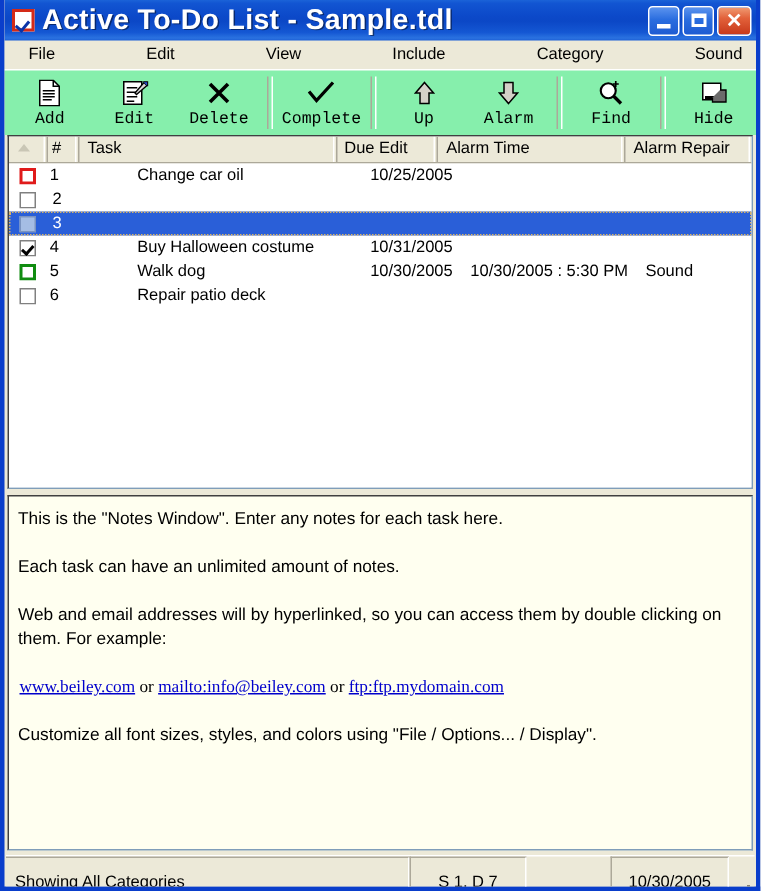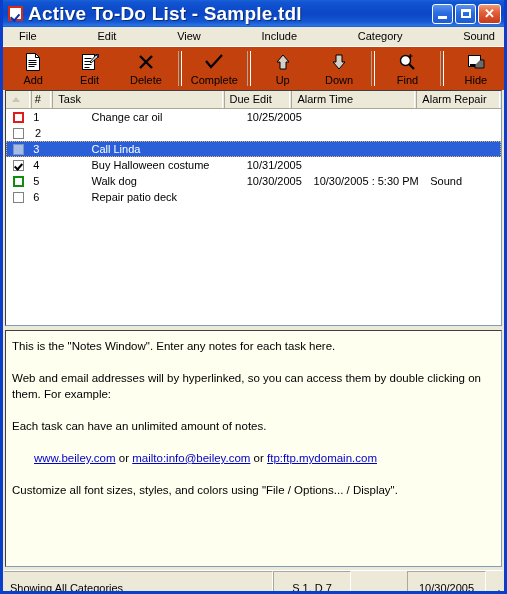--- a/index.html
+++ b/index.html
@@ -144,26 +144,27 @@
     padding: 1px 8px 2px 8px;
     margin-right: 1px;
     cursor: default;
     white-space: nowrap;
   }
 
   
   .toolbar {
     flex: 0 0 44px;
     height: 44px;
-    background: #c2410c;
+    background: #86efac;
     border-top: 1px solid #ffffff;
     display: flex;
     align-items: stretch;
     padding: 2px 0 0 2px;
     box-sizing: border-box;
+    font-family: Liberation Mono, monospace;
   }
   .tool {
     width: 58px;
     display: flex;
     flex-direction: column;
     align-items: center;
     justify-content: flex-start;
     padding-top: 2px;
     box-sizing: border-box;
     cursor: default;
@@ -307,21 +308,21 @@
     border-top-color: #404040;
     border-left-color: #404040;
     box-sizing: border-box;
     padding: 7px 6px 4px 6px;
     overflow: hidden;
     font-size: 11.5px;
     line-height: 16px;
   }
   .notes-p { margin: 0 0 16px 0; }
   .notes-p.last { margin-bottom: 0; }
-  .notes-links { margin: 0 0 16px 22px; }
+  .notes-links { margin: 0 0 16px 1px; font-family: Liberation Serif, serif; }
   .nlink {
     color: #0000cc;
     text-decoration: underline;
     cursor: pointer;
   }
 
   
   .statusbar {
     flex: 0 0 21px;
     height: 21px;
@@ -460,21 +461,21 @@
       </span>
       <span class="tlabel">Up</span>
     </div>
 
     <div class="tool">
       <span class="ticon">
         <svg width="14" height="16" viewBox="0 0 14 16">
           <path d="M7 15 L13 8 H10 V1 H4 V8 H1 Z" fill="#d4d0c8" stroke="#000000" stroke-width="1"></path>
         </svg>
       </span>
-      <span class="tlabel">Down</span>
+      <span class="tlabel">Alarm</span>
     </div>
 
     <div class="tsep"></div>
 
     <div class="tool">
       <span class="ticon">
         <svg width="18" height="18" viewBox="0 0 18 18">
           <circle cx="7.5" cy="7.5" r="5" fill="#ffffff" stroke="#000000" stroke-width="1.4"></circle>
           <path d="M11 11 L16 16" stroke="#000000" stroke-width="2.2"></path>
           <path d="M12.5 1 v4 M10.5 3 h4" stroke="#000000" stroke-width="1.1"></path>
@@ -532,21 +533,20 @@
         <div class="cell r-due"></div>
         <div class="cell r-alarm"></div>
         <div class="cell r-action"></div>
       </div>
 
       <div class="lv-row selected">
         <div class="cell r-check">
           <span class="cbox sel"></span>
         </div>
         <div class="cell r-num">3</div>
-        <div class="cell r-task">Call Linda</div>
         <div class="cell r-due"></div>
         <div class="cell r-alarm"></div>
         <div class="cell r-action"></div>
       </div>
 
       <div class="lv-row">
         <div class="cell r-check">
           <span class="cbox checked"></span>
         </div>
         <div class="cell r-num">4</div>
@@ -576,22 +576,22 @@
         <div class="cell r-due"></div>
         <div class="cell r-alarm"></div>
         <div class="cell r-action"></div>
       </div>
 
     </div>
   </div>
 
   <div class="noteswrap">
     <p class="notes-p">This is the "Notes Window".  Enter any notes for each task here.</p>
+    <p class="notes-p">Each task can have an unlimited amount of notes.</p>
     <p class="notes-p">Web and email addresses will by hyperlinked, so you can access them by double clicking on them.  For example:</p>
-    <p class="notes-p">Each task can have an unlimited amount of notes.</p>
     <p class="notes-links"><span class="nlink">www.beiley.com</span><span> or </span><span class="nlink">mailto:info@beiley.com</span><span> or </span><span class="nlink">ftp:ftp.mydomain.com</span></p>
     <p class="notes-p last">Customize all font sizes, styles, and colors using "File / Options... / Display".</p>
   </div>
 
   <div class="statusbar">
     <div class="sb-cell sb-main">Showing All Categories</div>
     <div class="sb-cell sb-counts">S 1, D 7</div>
     <div class="sb-cell sb-time">2:02 PM</div>
     <div class="sb-cell sb-date">10/30/2005</div>
     <div class="sb-cell sb-grip">

